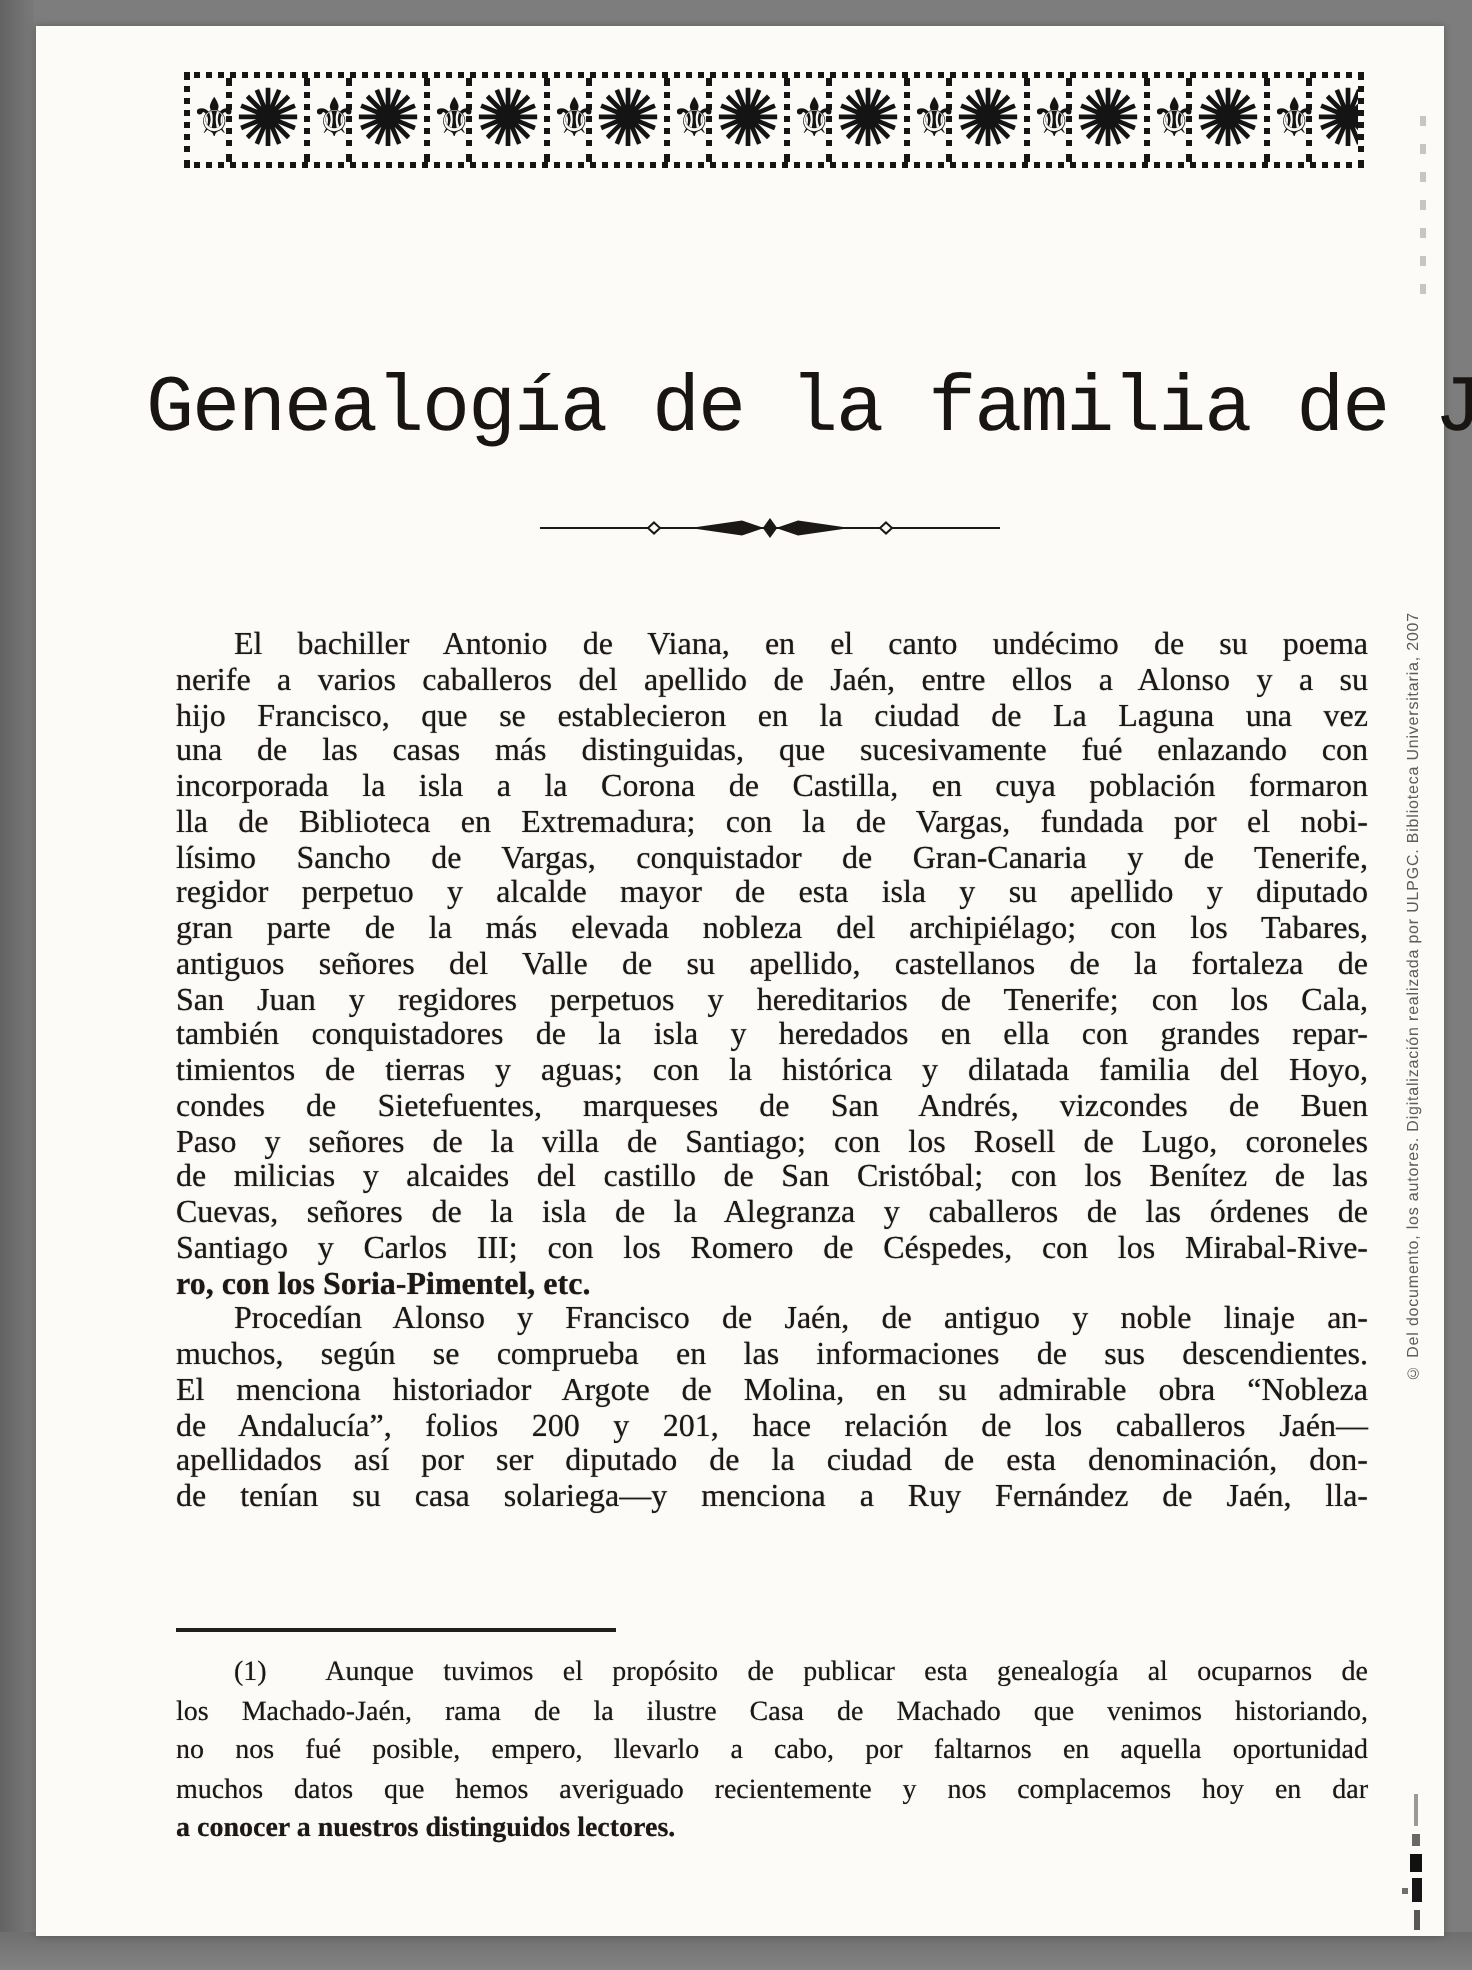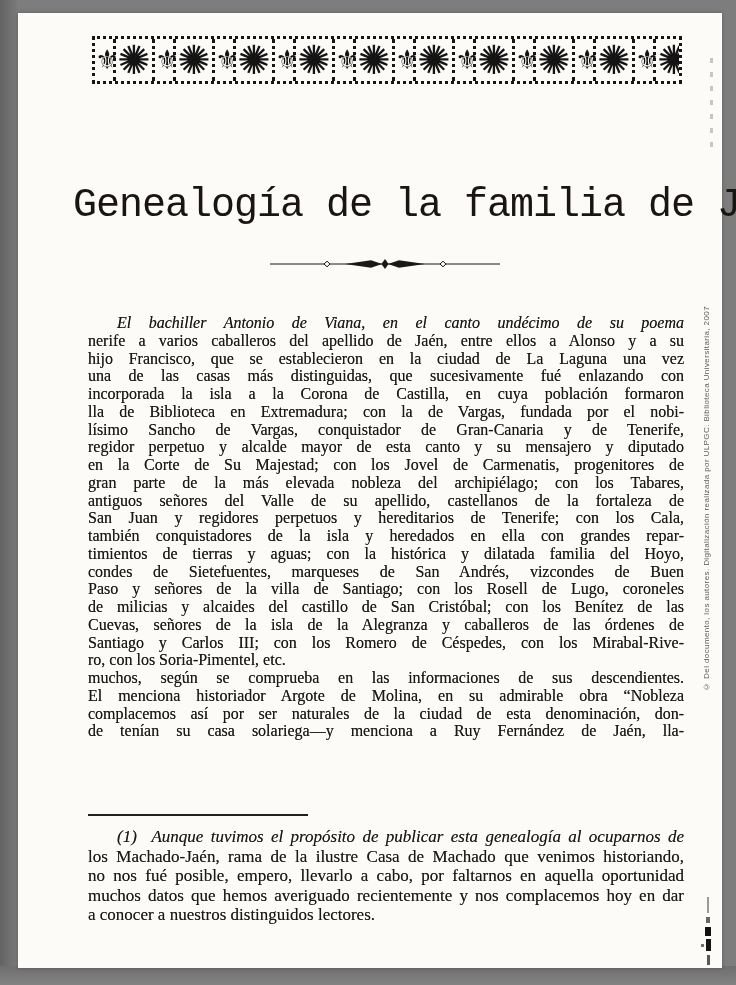--- a/index.html
+++ b/index.html
@@ -49,30 +49,30 @@
   .divider{
     position:absolute; left:252px; top:243px; width:230px; height:16px;
   }
   
   .body-text{
     position:absolute; left:70px; top:301px; width:596px;
     font-size:16px; line-height:17.75px; color:#1b1815;
     text-shadow:0 0 .5px rgba(30,25,20,.7);
   }
   .line{ text-align:justify; text-align-last:justify; }
-  .line.endline{ text-align-last:left; }
-  .line.ind{ text-indent:29px;font-style:italic; }
+  .line.endline{ text-align-last:left;font-weight:bold; }
+  .line.ind{ text-indent:29px; }
   
   .footnote-rule{
     position:absolute; left:70px; top:801px; width:220px;
     border-top:2px solid #231f1c;
   }
   .footnote-text{
     position:absolute; left:70px; top:814px; width:596px;
-    font-size:17px; line-height:19.6px; color:#1b1815;
+    font-size:14px; line-height:19.6px; color:#1b1815;
     text-shadow:0 0 .4px rgba(30,25,20,.6);
   }
   
   .copyright-strip{
     position:absolute; left:681px; top:250px; height:470px; width:14px;
     display:flex; align-items:center; justify-content:center;
   }
   .copyright-text{
     writing-mode:vertical-rl; transform:rotate(180deg);
     font-family:"Liberation Sans", sans-serif;
@@ -129,36 +129,37 @@
     </svg>
 
     <div class="body-text" id="body-text">
         <div class="line ind">El bachiller Antonio de Viana, en el canto undécimo de su poema</div>
         <div class="line">nerife a varios caballeros del apellido de Jaén, entre ellos a Alonso y a su</div>
         <div class="line">hijo Francisco, que se establecieron en la ciudad de La Laguna una vez</div>
         <div class="line">una de las casas más distinguidas, que sucesivamente fué enlazando con</div>
         <div class="line">incorporada la isla a la Corona de Castilla, en cuya población formaron</div>
         <div class="line">lla de Biblioteca en Extremadura; con la de Vargas, fundada por el nobi-</div>
         <div class="line">lísimo Sancho de Vargas, conquistador de Gran-Canaria y de Tenerife,</div>
-        <div class="line">regidor perpetuo y alcalde mayor de esta canto y su mensajero y diputado</div>
-        <div class="line">en la Corte de Su Majestad; con los Jovel de Carmenatis, progenitores de</div>
+        <div class="line">regidor perpetuo y alcalde mayor de esta isla y su apellido y diputado</div>
         <div class="line">gran parte de la más elevada nobleza del archipiélago; con los Tabares,</div>
         <div class="line">antiguos señores del Valle de su apellido, castellanos de la fortaleza de</div>
         <div class="line">San Juan y regidores perpetuos y hereditarios de Tenerife; con los Cala,</div>
         <div class="line">también conquistadores de la isla y heredados en ella con grandes repar-</div>
         <div class="line">timientos de tierras y aguas; con la histórica y dilatada familia del Hoyo,</div>
         <div class="line">condes de Sietefuentes, marqueses de San Andrés, vizcondes de Buen</div>
         <div class="line">Paso y señores de la villa de Santiago; con los Rosell de Lugo, coroneles</div>
         <div class="line">de milicias y alcaides del castillo de San Cristóbal; con los Benítez de las</div>
         <div class="line">Cuevas, señores de la isla de la Alegranza y caballeros de las órdenes de</div>
         <div class="line">Santiago y Carlos III; con los Romero de Céspedes, con los Mirabal-Rive-</div>
         <div class="line endline">ro, con los Soria-Pimentel, etc.</div>
+        <div class="line ind">Procedían Alonso y Francisco de Jaén, de antiguo y noble linaje an-</div>
         <div class="line">muchos, según se comprueba en las informaciones de sus descendientes.</div>
         <div class="line">El menciona historiador Argote de Molina, en su admirable obra “Nobleza</div>
-        <div class="line">complacemos así por ser naturales de la ciudad de esta denominación, don-</div>
+        <div class="line">de Andalucía”, folios 200 y 201, hace relación de los caballeros Jaén—</div>
+        <div class="line">apellidados así por ser diputado de la ciudad de esta denominación, don-</div>
         <div class="line">de tenían su casa solariega—y menciona a Ruy Fernández de Jaén, lla-</div>
       </div>
 
     <div class="footnote-rule"></div>
     <div class="footnote-text" id="footnote-text">
         <div class="line ind">(1)&nbsp;&nbsp;Aunque tuvimos el propósito de publicar esta genealogía al ocuparnos de</div>
         <div class="line">los Machado-Jaén, rama de la ilustre Casa de Machado que venimos historiando,</div>
         <div class="line">no nos fué posible, empero, llevarlo a cabo, por faltarnos en aquella oportunidad</div>
         <div class="line">muchos datos que hemos averiguado recientemente y nos complacemos hoy en dar</div>
         <div class="line endline">a conocer a nuestros distinguidos lectores.</div>

